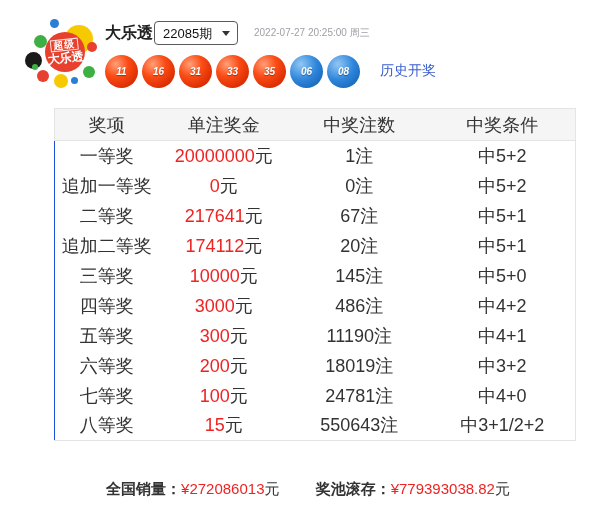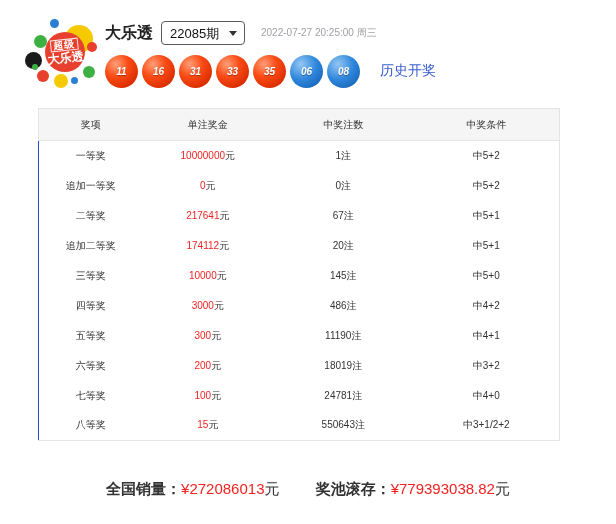--- a/index.html
+++ b/index.html
@@ -20,36 +20,36 @@
   .dot-red-bl     { left:13px; top:64px; width:12px; height:12px; background:#e8402e; }
   .dot-green-tiny { left:8px;  top:58px; width:6px;  height:6px;  background:#3cb043; }
   .dot-blue-bot   { left:47px; top:71px; width:7px;  height:7px;  background:#2a7fd4; }
   .logo-text { position:absolute; inset:0; display:flex; flex-direction:column; align-items:center; justify-content:center; transform:rotate(-6deg); color:#fff; line-height:1.05; }
   .logo-line1 { font-size:10px; font-weight:bold; letter-spacing:1px; border:1px solid rgba(255,255,255,.85); padding:0 2px; }
   .logo-line2 { font-size:12px; font-weight:bold; letter-spacing:0; margin-top:1px; white-space:nowrap; }
 
   
   .head-row { position:absolute; left:105px; top:20px; height:26px; display:flex; align-items:center; }
   .lottery-title { font-size:16px; font-weight:bold; color:#222; }
-  .select-wrap { position:relative; margin-left:8px; }
+  .select-wrap { position:relative; margin-left:1px; }
   .issue-select { appearance:none; -webkit-appearance:none; font-family:inherit; font-size:13px; color:#111;
     border:1px solid #5a5a5a; border-radius:4px; background:#fff; padding:3px 24px 3px 8px; height:24px; cursor:pointer; }
   .select-chevron { position:absolute; right:8px; top:10px; width:0; height:0; pointer-events:none;
     border-left:4px solid transparent; border-right:4px solid transparent; border-top:5px solid #333; }
   .draw-date { margin-left:16px; font-size:10px; color:#9fa0a6; }
 
   .balls-row { position:absolute; left:105px; top:54px; height:34px; display:flex; align-items:center; }
   .ball { width:33px; height:33px; border-radius:50%; margin-right:4px; display:flex; align-items:center; justify-content:center;
     color:#fff; font-size:10px; font-weight:bold; text-shadow:0 1px 1px rgba(0,0,0,.35);font-style:italic; }
   .ball-front { background:radial-gradient(circle at 33% 28%, #ff9b73 2%, #fb4c16 38%, #d92c00 78%, #b22300 100%); }
   .ball-back  { background:radial-gradient(circle at 33% 28%, #8ec4f2 2%, #2e86dc 48%, #0f58a8 100%); }
   .history-link { margin-left:16px; font-size:14px; color:#3a5fcd; text-decoration:none; cursor:pointer; }
 
   
-  .prize-table { position:absolute; left:38px; top:108px; width:522px; border-collapse:collapse; table-layout:fixed; font-size:10px; }
+  .prize-table { position:absolute; left:54px; top:108px; width:522px; border-collapse:collapse; table-layout:fixed; font-size:18px; }
   .prize-table, .prize-table th { border:1px solid #e4e4e4; }
   .prize-table th { background:#f5f5f5; height:32px; font-weight:normal; color:#333;
     border-left:none; border-right:none; border-top:1px solid #e4e4e4; }
   .prize-table th:first-child { border-left:1px solid #e4e4e4; }
   .prize-table th:last-child  { border-right:1px solid #e4e4e4; }
   .prize-table td { height:30px; text-align:center; color:#333; }
   .prize-table tbody tr td:first-child { border-left:1px solid #1d4ed8; }
   .prize-table tbody tr td:last-child  { border-right:1px solid #e4e4e4; }
   .prize-table tbody tr:last-child td  { border-bottom:1px solid #e4e4e4; }
   .prize-table th, .prize-table td { text-align:center; }
@@ -119,21 +119,21 @@
     <tr>
       <th>奖项</th>
       <th>单注奖金</th>
       <th>中奖注数</th>
       <th>中奖条件</th>
     </tr>
   </thead>
   <tbody id="prize-tbody">
       <tr>
         <td>一等奖</td>
-        <td><span class="amount-num">10000000</span>元</td>
+        <td><span class="amount-num">20000000</span>元</td>
         <td>1注</td>
         <td>中5+2</td>
       </tr>
       <tr>
         <td>追加一等奖</td>
         <td><span class="amount-num">0</span>元</td>
         <td>0注</td>
         <td>中5+2</td>
       </tr>
       <tr>

